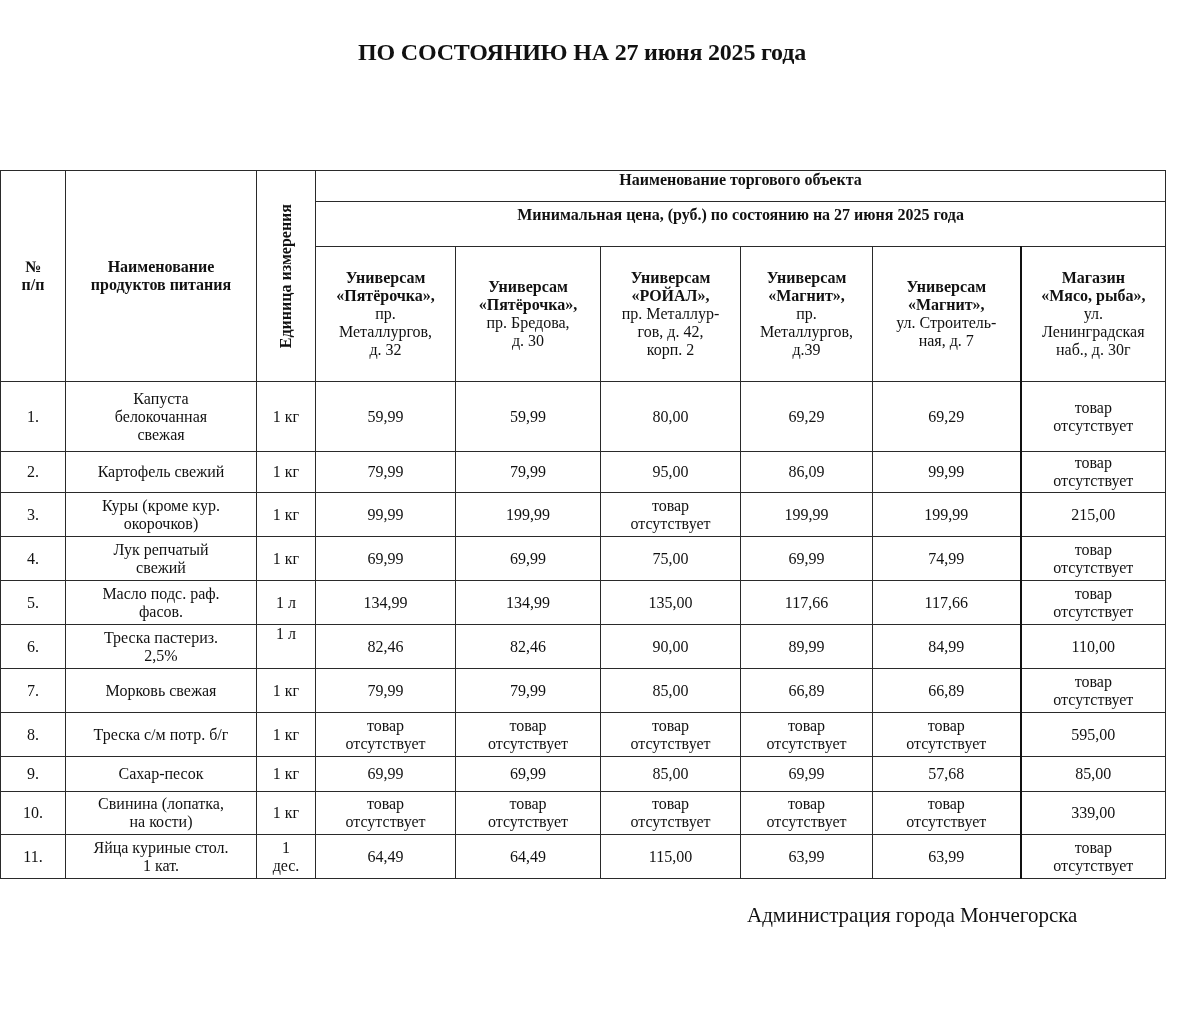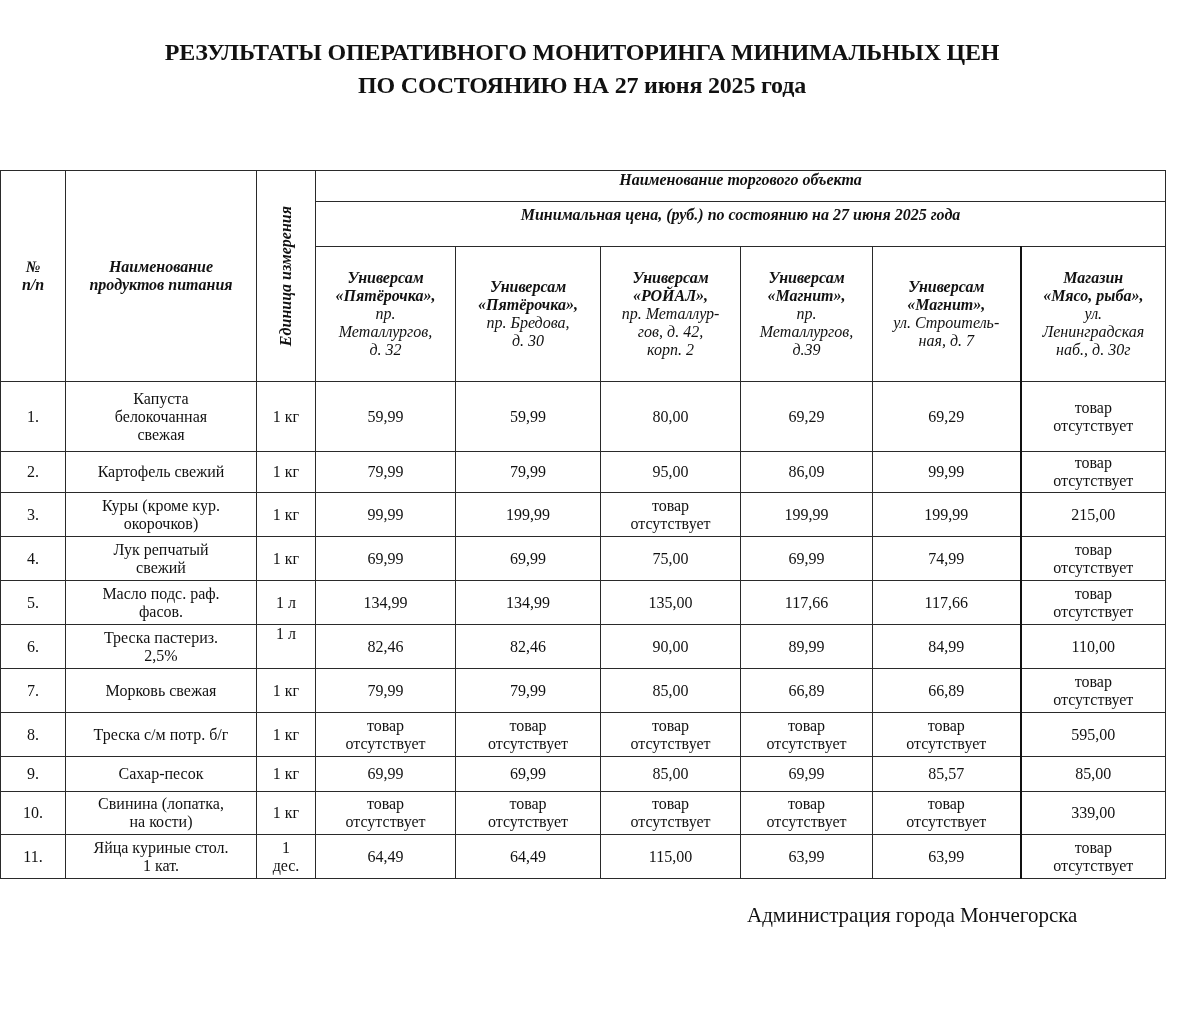--- a/index.html
+++ b/index.html
@@ -4,38 +4,37 @@
 <style>
   html, body { margin: 0; padding: 0; background: #ffffff; }
   body { width: 1200px; height: 1009px; position: relative; overflow: hidden;
          font-family: "Liberation Serif", "DejaVu Serif", serif; color: #111; }
   .title { position: absolute; left: 0; top: 36px; width: 1164px; text-align: center;
            font-weight: bold; font-size: 24px; line-height: 33px; letter-spacing: -0.2px; }
   .title div { white-space: nowrap; }
   table.grid { position: absolute; left: 0; top: 170px; border-collapse: collapse; table-layout: fixed; width: 1165px; }
   table.grid td, table.grid th { border: 1.5px solid #2a2a2a; padding: 0 2px; text-align: center; vertical-align: middle;
                                  font-size: 16px; line-height: 18px; }
-  th { font-weight: bold; font-style: italic; }
+  th { font-weight: bold; }
   .hdr-top { height: 30px; vertical-align: top !important; font-size: 16px; }
   .hdr-sub { height: 40px; vertical-align: top !important; padding-top: 4px !important; }
   .hdr-store { height: 134px; font-weight: normal; font-size: 16px; line-height: 20px; }
   .hdr-store b { font-weight: bold; }
   .vert { writing-mode: vertical-rl; transform: rotate(180deg); font-weight: bold; white-space: nowrap; margin: 0 auto; font-size: 16px; }
   td.name { text-align: left; padding-left: 10px; line-height: 20px; }
   td.num { font-size: 16px; }
   td.absent { line-height: 20px; }
   .thick-left { border-left: 2.5px solid #111 !important; }
   .thick-top td { border-top: 2.5px solid #111; }
   .footer { position: absolute; left: 747px; top: 903px; font-size: 21px; white-space: nowrap; text-align: center; }
 </style>
 </head>
 <body>
 
 <div class="title">
-  <div>РЕЗУЛЬТАТЫ ОПЕРАТИВНОГО МОНИТОРИНГА МИНИМАЛЬНЫХ ЦЕН</div>
   <div>ПО СОСТОЯНИЮ НА 27 июня 2025 года</div>
 </div>
 
 <table class="grid">
   <colgroup>
     <col style="width:65px">
       <col style="width:191px">
       <col style="width:59px">
     <col style="width:140px">
       <col style="width:145px">
@@ -270,21 +269,21 @@
         <td class="name">
           <div>Сахар-песок</div>
         </td>
         <td>
           <div>1 кг</div>
         </td>
         <td class="num">69,99</td>
         <td class="num">69,99</td>
         <td class="num">85,00</td>
         <td class="num">69,99</td>
-        <td class="num">85,57</td>
+        <td class="num">57,68</td>
         <td class="thick-left num">85,00</td>
       </tr>
       <tr style="height: 43px;">
         <td>10.</td>
         <td class="name">
           <div>Свинина (лопатка,</div>
           <div>на кости)</div>
         </td>
         <td>
           <div>1 кг</div>

